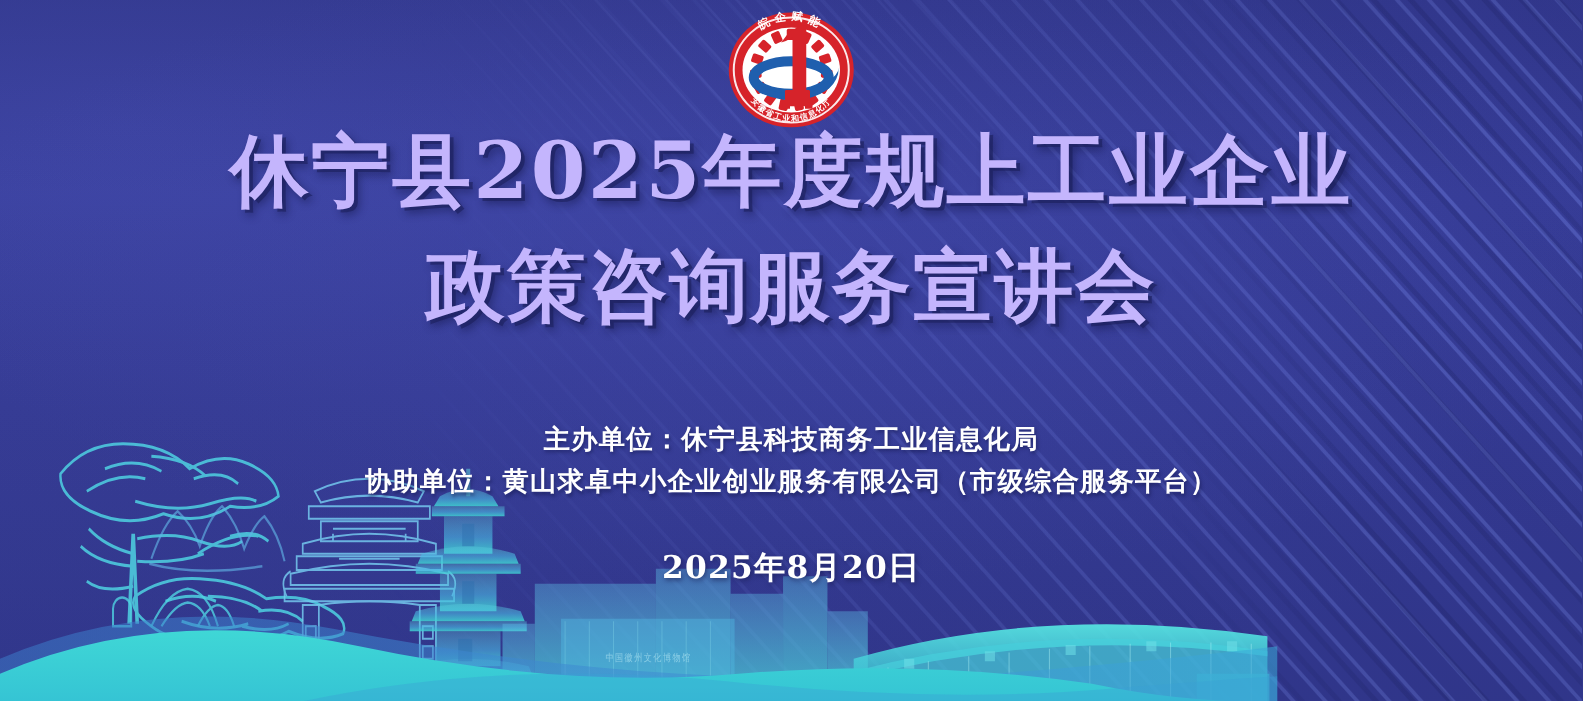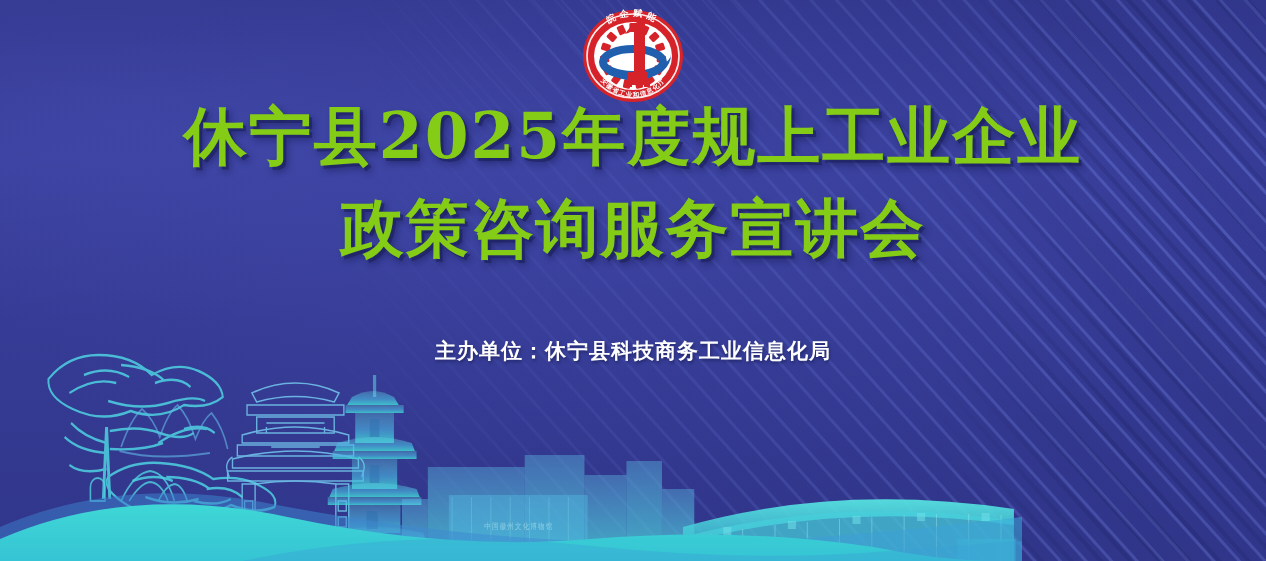--- a/index.html
+++ b/index.html
@@ -80,21 +80,21 @@
   .logo-wrap svg{display:block;}
 
   
   .title-block{
     position:absolute;left:0;right:0;top:104px;
     text-align:center;
   }
   .title-line{
     font-family:"DejaVu Serif","Liberation Serif",serif;
     font-weight:700;
-    color:#84cc16;
+    color:#c4b5fd;
     letter-spacing:2px;
     line-height:1.02;
     text-shadow:
       3px 3px 0 rgba(26,30,88,.55),
       4px 5px 7px rgba(14,16,60,.45);
   }
   .title-line.l1{font-size:63px;}
   .title-line.l2{font-size:63px;margin-top:28px;}
 
   
@@ -339,16 +339,18 @@
     </svg>
   </div>
 
   <div class="title-block">
     <div class="title-line l1">休宁县2025年度规上工业企业</div>
     <div class="title-line l2">政策咨询服务宣讲会</div>
   </div>
 
   <div class="org-block">
     <div class="org-line">主办单位：休宁县科技商务工业信息化局</div>
+    <div class="org-line">协助单位：黄山求卓中小企业创业服务有限公司（市级综合服务平台）</div>
   </div>
 
+  <div class="date-line">2025年8月20日</div>
 
 </div>
 
 </body></html>

